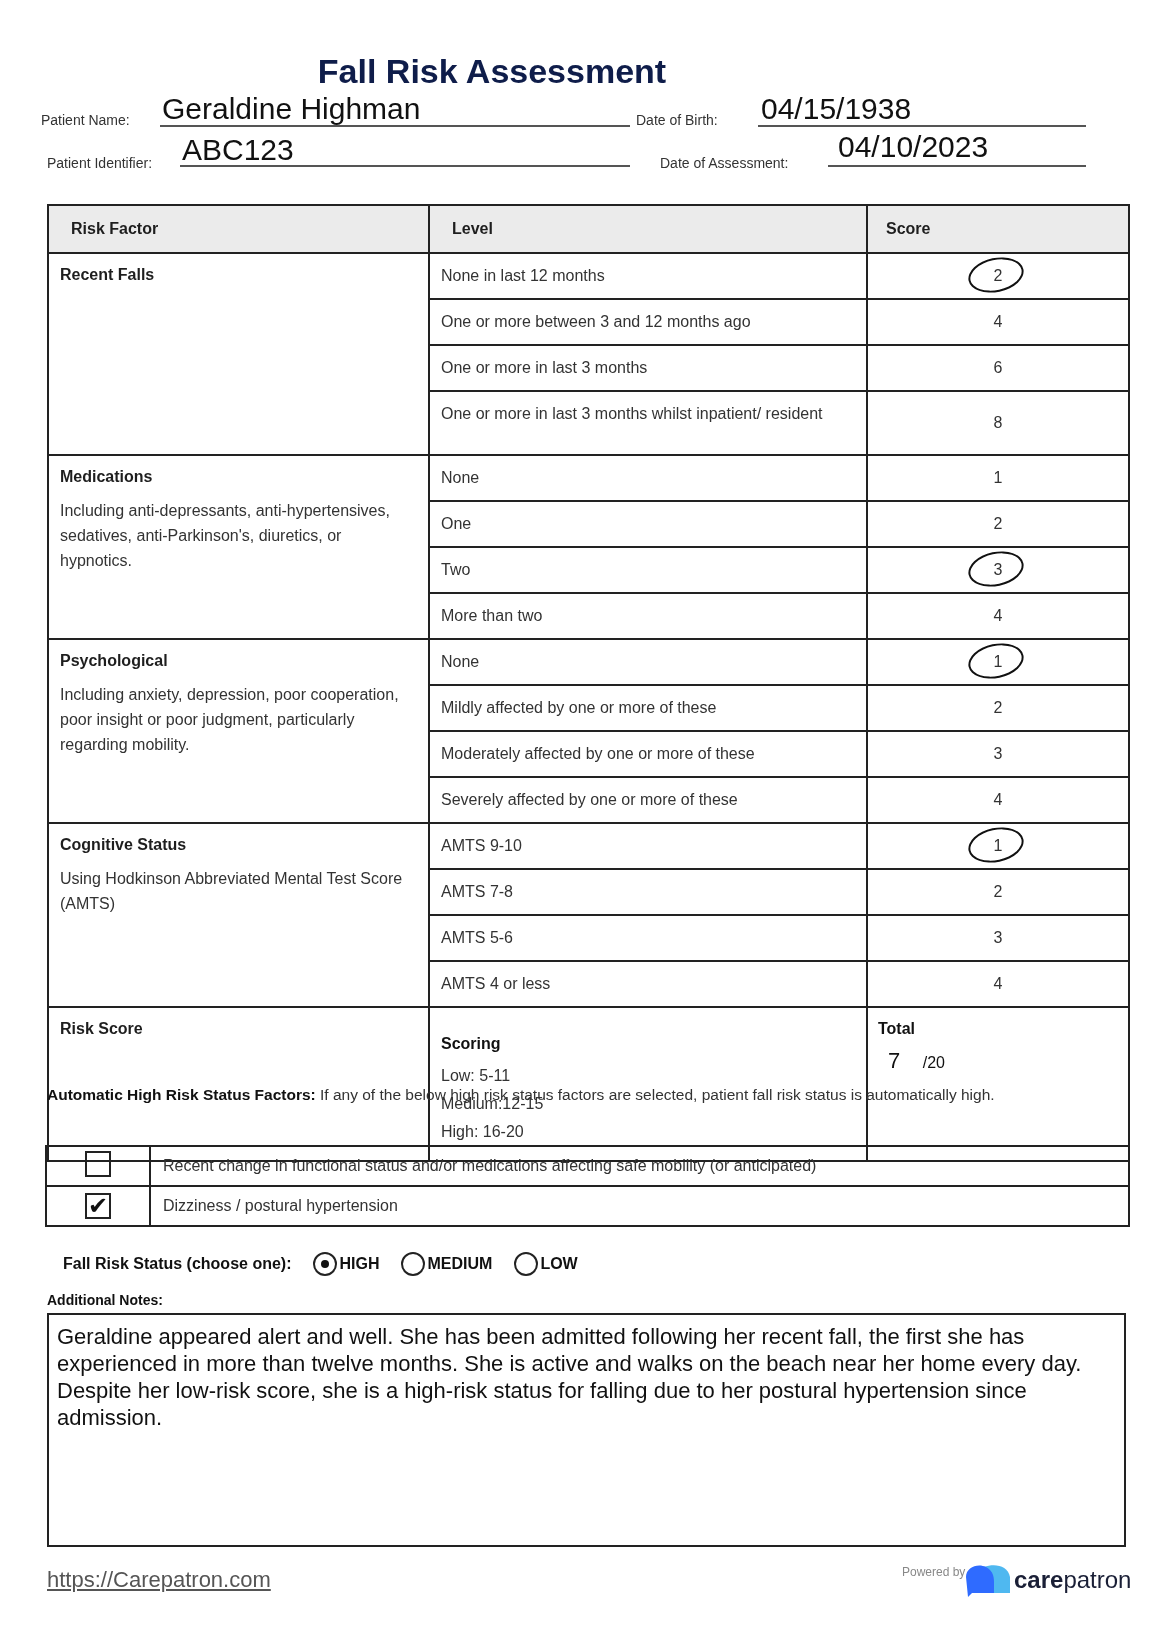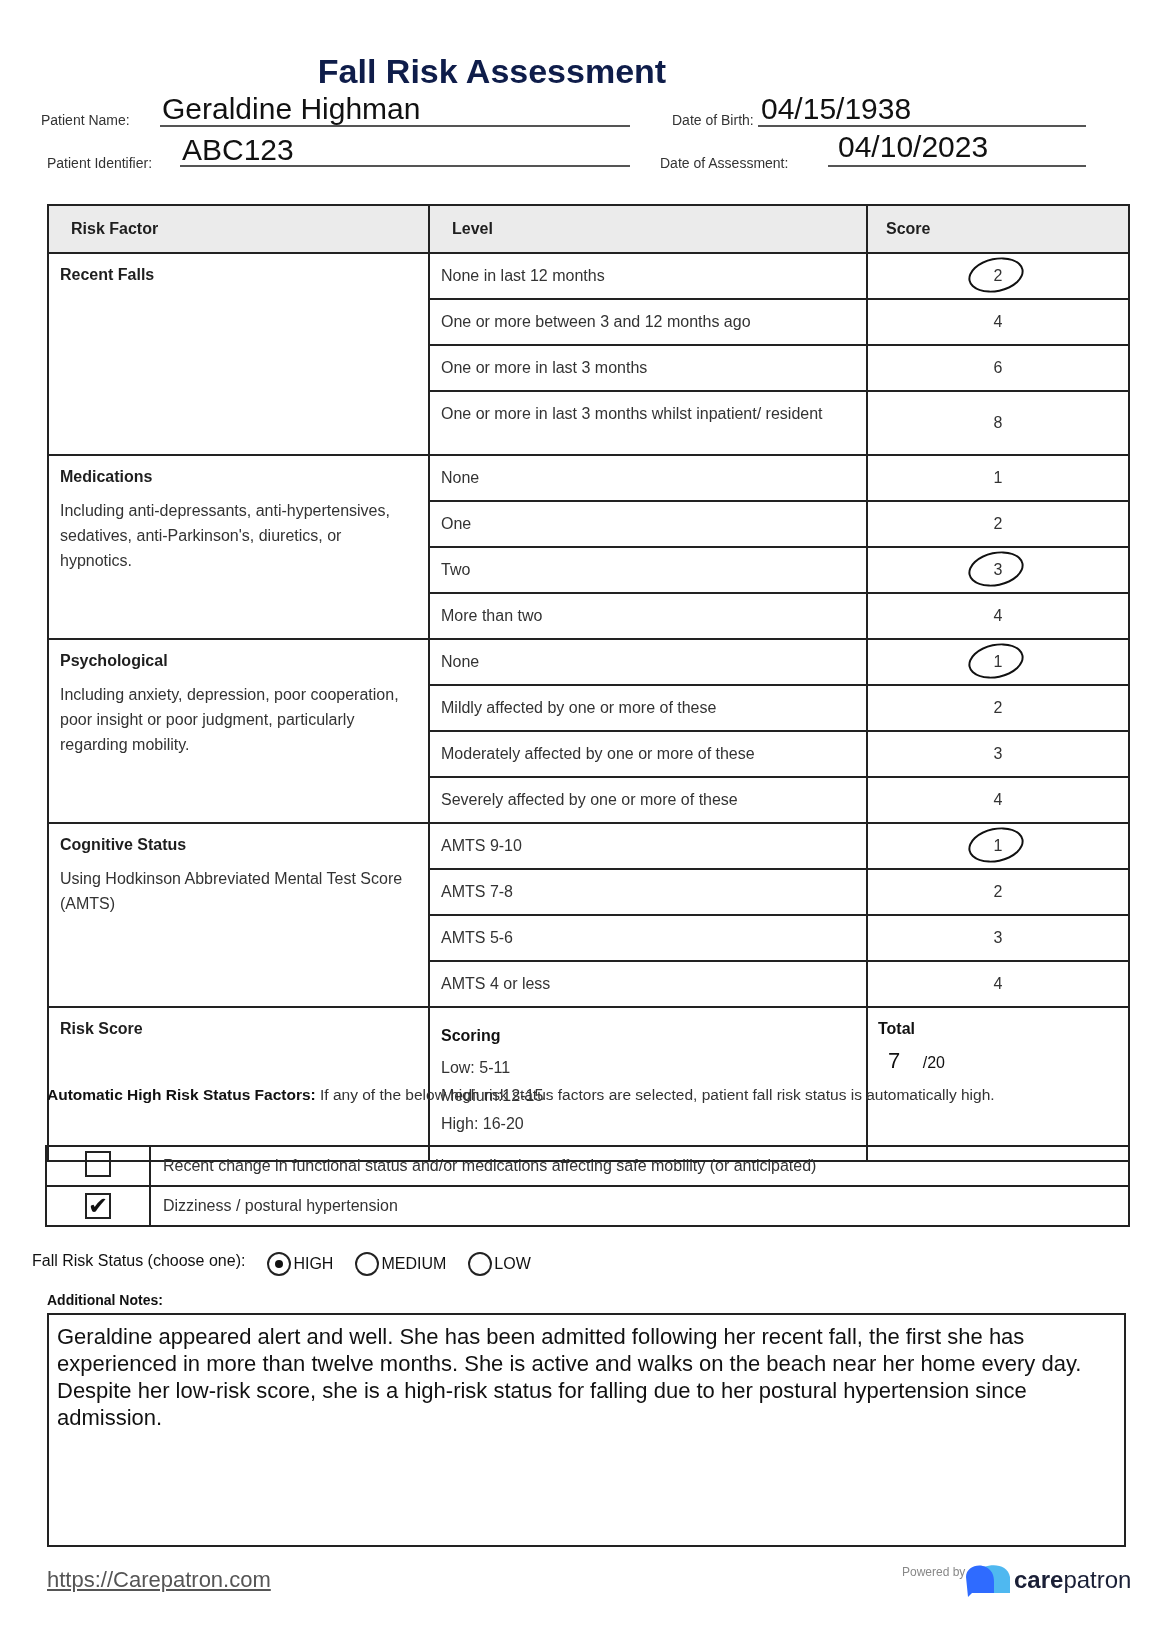--- a/index.html
+++ b/index.html
@@ -26,21 +26,21 @@
   .total-max { font-weight: normal; font-size: 16px; color: #111; }
 
   .auto-text { position: absolute; left: 47px; top: 1082px; width: 1070px; font-size: 15.5px; line-height: 25px; color: #333; }
   .auto-text b { color: #111; }
   table.auto { position: absolute; left: 45px; top: 1145px; width: 1085px; border-collapse: collapse; }
   table.auto td { border: 2px solid #222; height: 36px; font-size: 16px; color: #333; vertical-align: middle; }
   .cbcell { width: 100px; text-align: center; }
   .cb { display: inline-block; width: 26px; height: 26px; border: 2px solid #222; box-sizing: border-box; font-size: 24px; line-height: 22px; text-align: center; color: #111; }
   .auto td.txt { padding-left: 12px; }
 
-  .status { position: absolute; left: 32px; top: 1252px; font-size: 16px; font-weight: normal; color: #111; display: flex; }
+  .status { position: absolute; left: 63px; top: 1252px; font-size: 16px; font-weight: bold; color: #111; display: flex; align-items: center; }
   .radio-opt { display: flex; align-items: center; margin-left: 22px; }
   .radio-opt:first-of-type { margin-left: 24px; }
   .radio { width: 24px; height: 24px; border: 2px solid #222; border-radius: 50%; box-sizing: border-box; position: relative; margin-right: 2px; }
   .radio.on::after { content: ""; position: absolute; left: 6px; top: 6px; width: 8px; height: 8px; border-radius: 50%; background: #111; }
   .notes-lbl { position: absolute; left: 47px; top: 1292px; font-size: 14px; font-weight: bold; color: #111; }
   .notes { position: absolute; left: 47px; top: 1313px; width: 1079px; height: 234px; border: 2px solid #222; box-sizing: border-box; padding: 8px 8px; font-size: 22px; line-height: 27px; color: #111; }
 
   .footer-link { position: absolute; left: 47px; top: 1567px; font-size: 22px; color: #555; text-decoration: underline; }
   .powered { position: absolute; left: 902px; top: 1565px; font-size: 12px; color: #888; }
   .logo-icon { position: absolute; left: 964px; top: 1563px; width: 48px; height: 34px; }
@@ -49,21 +49,21 @@
 </style>
 </head>
 <body>
 
 <div class="title">Fall Risk Assessment</div>
 
 <span class="lbl" style="left:41px;top:112px">Patient Name:</span>
 <span class="val" style="left:162px;top:92px">Geraldine Highman</span>
 <div class="line" style="left:160px;top:125px;width:470px"></div>
 
-<span class="lbl" style="left:672px;top:112px">Date of Birth:</span>
+<span class="lbl" style="left:636px;top:112px">Date of Birth:</span>
 <span class="val" style="left:761px;top:92px">04/15/1938</span>
 <div class="line" style="left:758px;top:125px;width:328px"></div>
 
 <span class="lbl" style="left:47px;top:155px">Patient Identifier:</span>
 <span class="val" style="left:182px;top:133px">ABC123</span>
 <div class="line" style="left:180px;top:165px;width:450px"></div>
 
 <span class="lbl" style="left:660px;top:155px">Date of Assessment:</span>
 <span class="val" style="left:838px;top:130px">04/10/2023</span>
 <div class="line" style="left:828px;top:165px;width:258px"></div>
@@ -146,21 +146,21 @@
       <tr>
         <td class="level">AMTS 4 or less</td>
         <td class="score"><span>4</span></td>
       </tr>
     </tbody>
   <tbody>
     <tr class="riskrow">
       <td class="factor">
           <span class="fname">Risk Score</span>
         </td>
-      <td class="level" style="padding-top:16px;height:auto">
+      <td class="level" style="padding-top:24px;height:auto">
         <span class="scoring-title">Scoring</span>
         <span class="scoring-item">Low: 5-11</span>
         <span class="scoring-item">Medium:12-15</span>
         <span class="scoring-item">High: 16-20</span>
       </td>
       <td style="padding:12px 10px;vertical-align:top">
         <span class="total-lbl">Total</span>
         <div style="margin-top:10px;padding-left:10px">
           <span class="total-val">7</span>
           <span class="total-max">/20</span>

